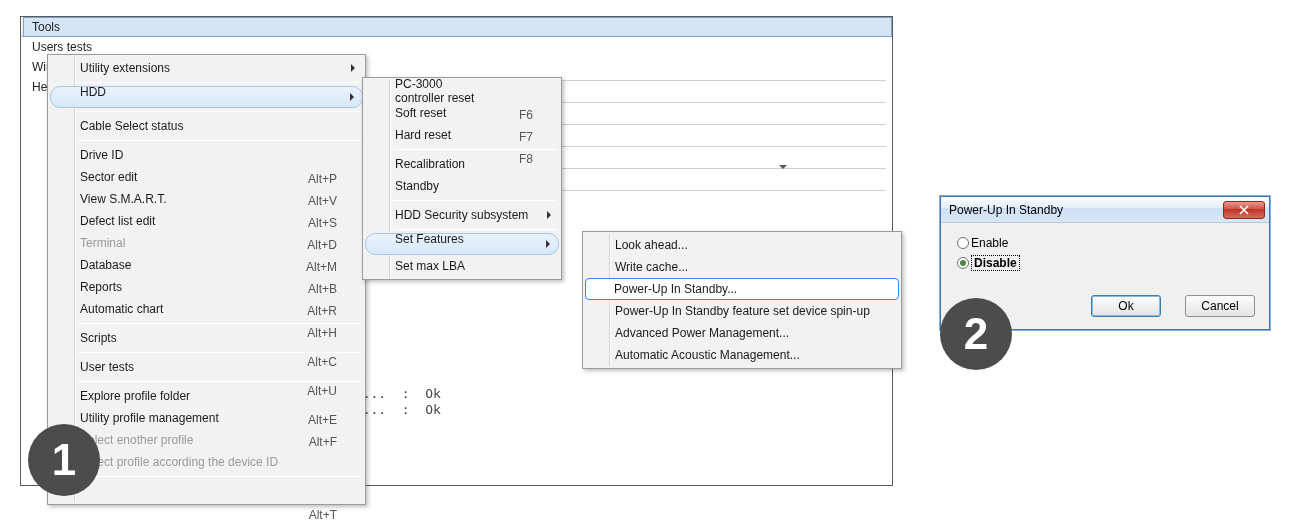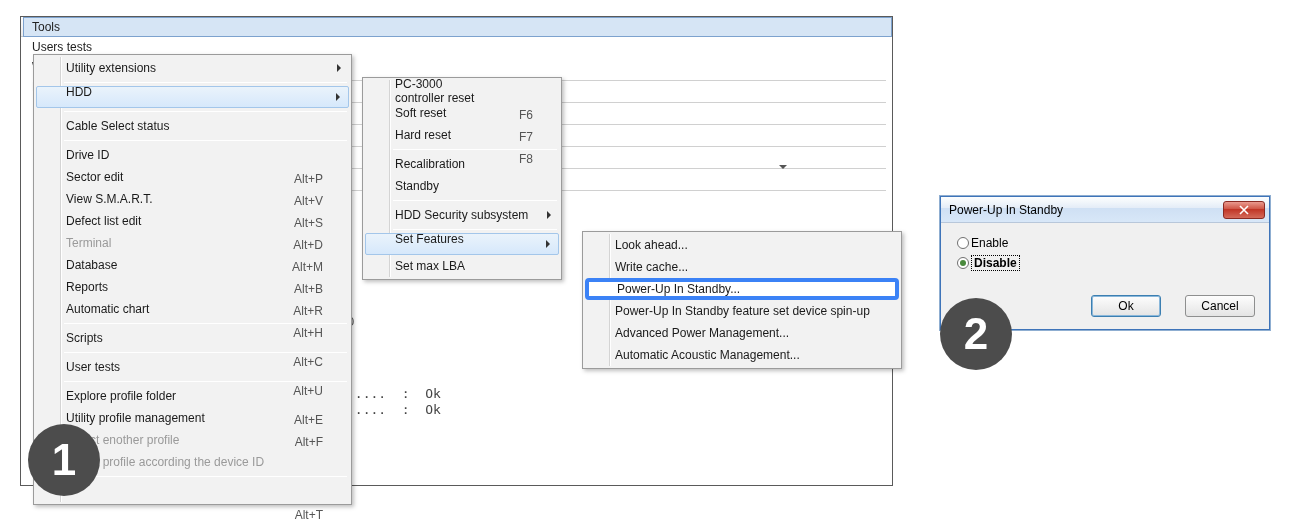--- a/index.html
+++ b/index.html
@@ -102,38 +102,38 @@
     transform: translateY(-50%);
     width: 0; height: 0;
     border-top: 4px solid transparent;
     border-bottom: 4px solid transparent;
     border-left: 4px solid #333;
   }
   .mi.disabled { color: #9a9a9a; }
   .mi.hover {
     background: linear-gradient(#eaf3fb,#d6e8fb);
     border: 1px solid #a3c6ea;
-    border-radius: 2px;
+    border-radius: 10px;
     height: 22px;
     padding: 0 25px 11px 29px;
   }
   .mi.hover.redbox {
     background: #fff;
-    border: 4px solid #3b82f6;
+    border: 1px solid #3b82f6;
     border-radius: 4px;
     padding: 0 24px 0 28px;
     height: 22px;
   }
   .msep {
     height: 1px;
     margin: 3px 2px 3px 28px;
     background: #d4d4d4;
     border-bottom: 1px solid #fff;
   }
-  #menu1 { left: 12px;  top: 37px;  width: 319px; }
+  #menu1 { left: 26px;  top: 37px;  width: 319px; }
   #menu2 { left: 341px; top: 60px;  width: 200px; }
   #menu3 { left: 561px; top: 214px; width: 320px; }
 
   
   .dialog {
     position: absolute;
     left: 940px; top: 196px;
     width: 330px; height: 134px;
     border: 1px solid #3e74b9;
     background: #f0f0f0;

